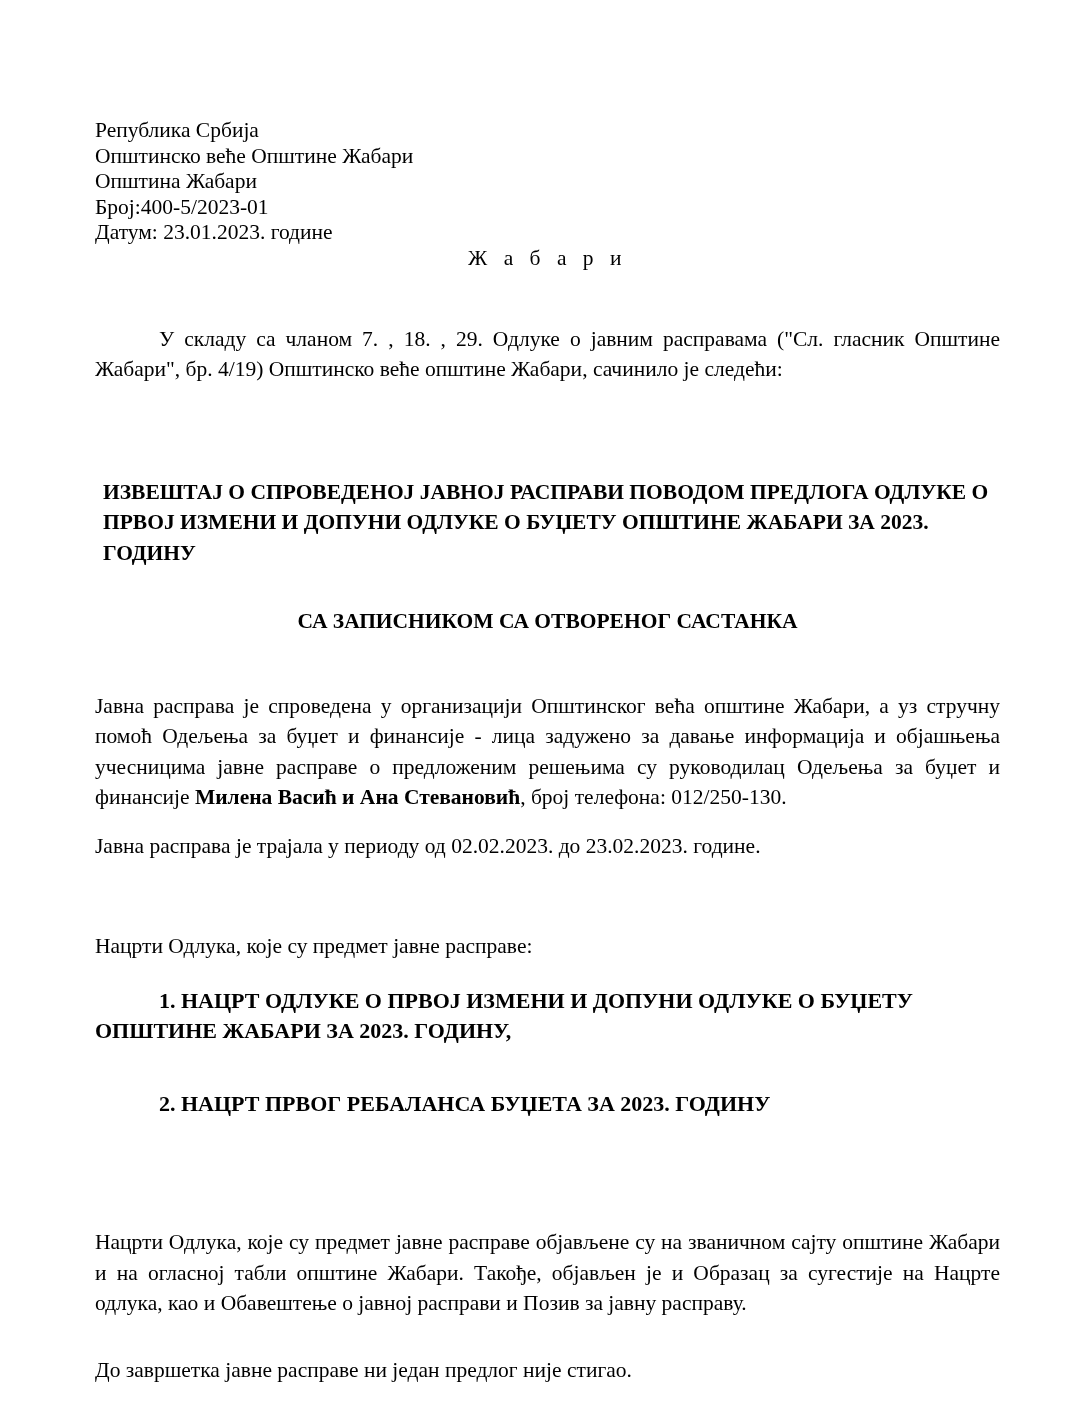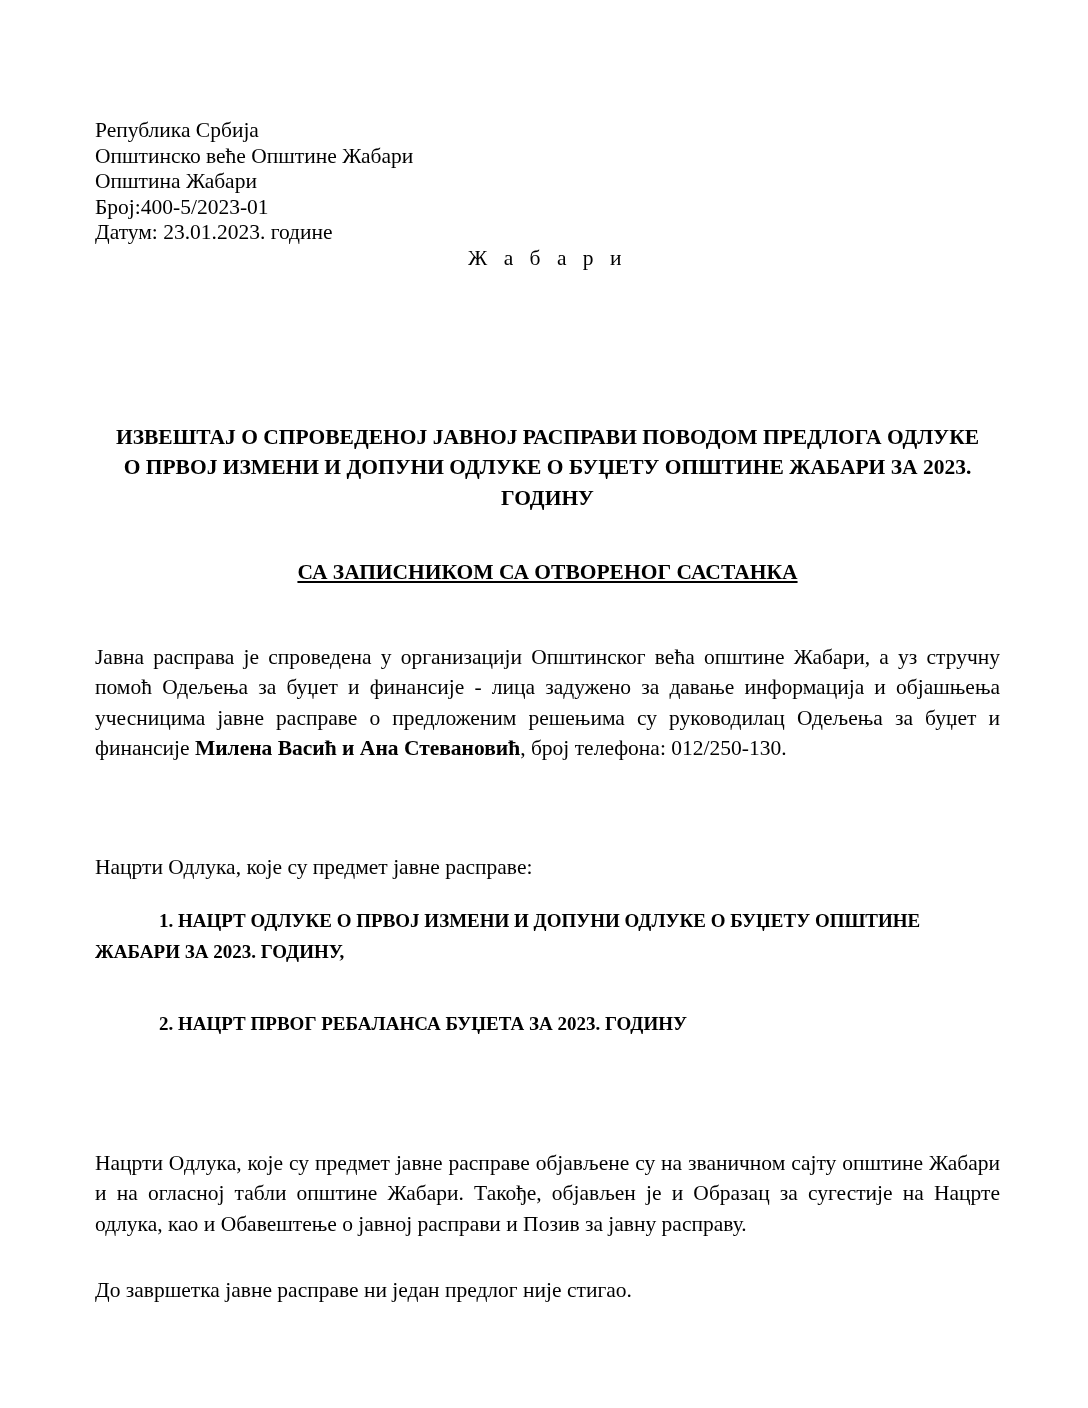--- a/index.html
+++ b/index.html
@@ -57,40 +57,39 @@
   .gap-24 { height: 24px; }
   .gap-30 { height: 30px; }
   .gap-42 { height: 42px; }
   .gap-54 { height: 54px; }
   .gap-70 { height: 70px; }
   .gap-84 { height: 84px; }
   .gap-108 { height: 108px; }
 
   
   h1.doc-title {
-    margin: 14px;
+    margin: 8px;
     font-size: 21.5px;
     line-height: 30.5px;
     font-weight: bold;
-    text-align: center;
+    text-align: left;
     text-transform: none;
   }
   h2.doc-subtitle {
     margin: 0;
     font-size: 21.5px;
     line-height: 30.5px;
     font-weight: bold;
     text-align: center;
-    text-decoration: underline;
   }
 
   
   .draft-item {
     margin: 0;
-    font-size: 19px;
+    font-size: 22px;
     line-height: 30.5px;
     font-weight: bold;
     text-align: left;
     text-indent: 64px;
   }
 
   strong.inline-bold {
     font-weight: bold;
   }
 </style>
@@ -102,35 +101,37 @@
 
     <div class="letterhead">
       <div class="lh-line">Република Србија</div>
       <div class="lh-line">Општинско веће Општине Жабари</div>
       <div class="lh-line">Општина Жабари</div>
       <div class="lh-line">Број:400-5/2023-01</div>
       <div class="lh-line">Датум: 23.01.2023. године</div>
       <div class="lh-line lh-spaced">Ж а б а р и</div>
     </div>
 
+    <p class="para indent">У складу са чланом 7. , 18. , 29. Одлуке о јавним расправама ("Сл. гласник Општине Жабари", бр. 4/19) Општинско веће општине Жабари, сачинило је следећи:</p>
 
     <div class="gap-84"></div>
 
     <h1 class="doc-title">ИЗВЕШТАЈ О СПРОВЕДЕНОЈ ЈАВНОЈ РАСПРАВИ ПОВОДОМ ПРЕДЛОГА ОДЛУКЕ О ПРВОЈ ИЗМЕНИ И ДОПУНИ ОДЛУКЕ О БУЏЕТУ ОПШТИНЕ ЖАБАРИ ЗА 2023. ГОДИНУ</h1>
 
     <div class="gap-30"></div>
 
     <h2 class="doc-subtitle">СА ЗАПИСНИКОМ СА ОТВОРЕНОГ САСТАНКА</h2>
 
     <div class="gap-54"></div>
 
     <p class="para"><span>Јавна расправа је спроведена у организацији Општинског већа општине Жабари, а уз стручну помоћ Одељења за буџет и финансије - лица задужено за давање информација и објашњења учесницима јавне расправе о предложеним решењима су руководилац Одељења за буџет и финансије </span><strong class="inline-bold">Милена Васић и Ана Стевановић</strong><span>, број телефона: 012/250-130.</span></p>
 
     <div class="gap-18"></div>
 
+    <p class="para">Јавна расправа је трајала у периоду од 02.02.2023. до 23.02.2023. године.</p>
 
     <div class="gap-70"></div>
 
     <p class="para">Нацрти Одлука, које су предмет јавне расправе:</p>
 
     <div class="gap-24"></div>
 
     <p class="draft-item">1. НАЦРТ ОДЛУКЕ  О ПРВОЈ ИЗМЕНИ И ДОПУНИ ОДЛУКЕ О БУЏЕТУ ОПШТИНЕ ЖАБАРИ ЗА 2023. ГОДИНУ,</p>
 
     <div class="gap-42"></div>

